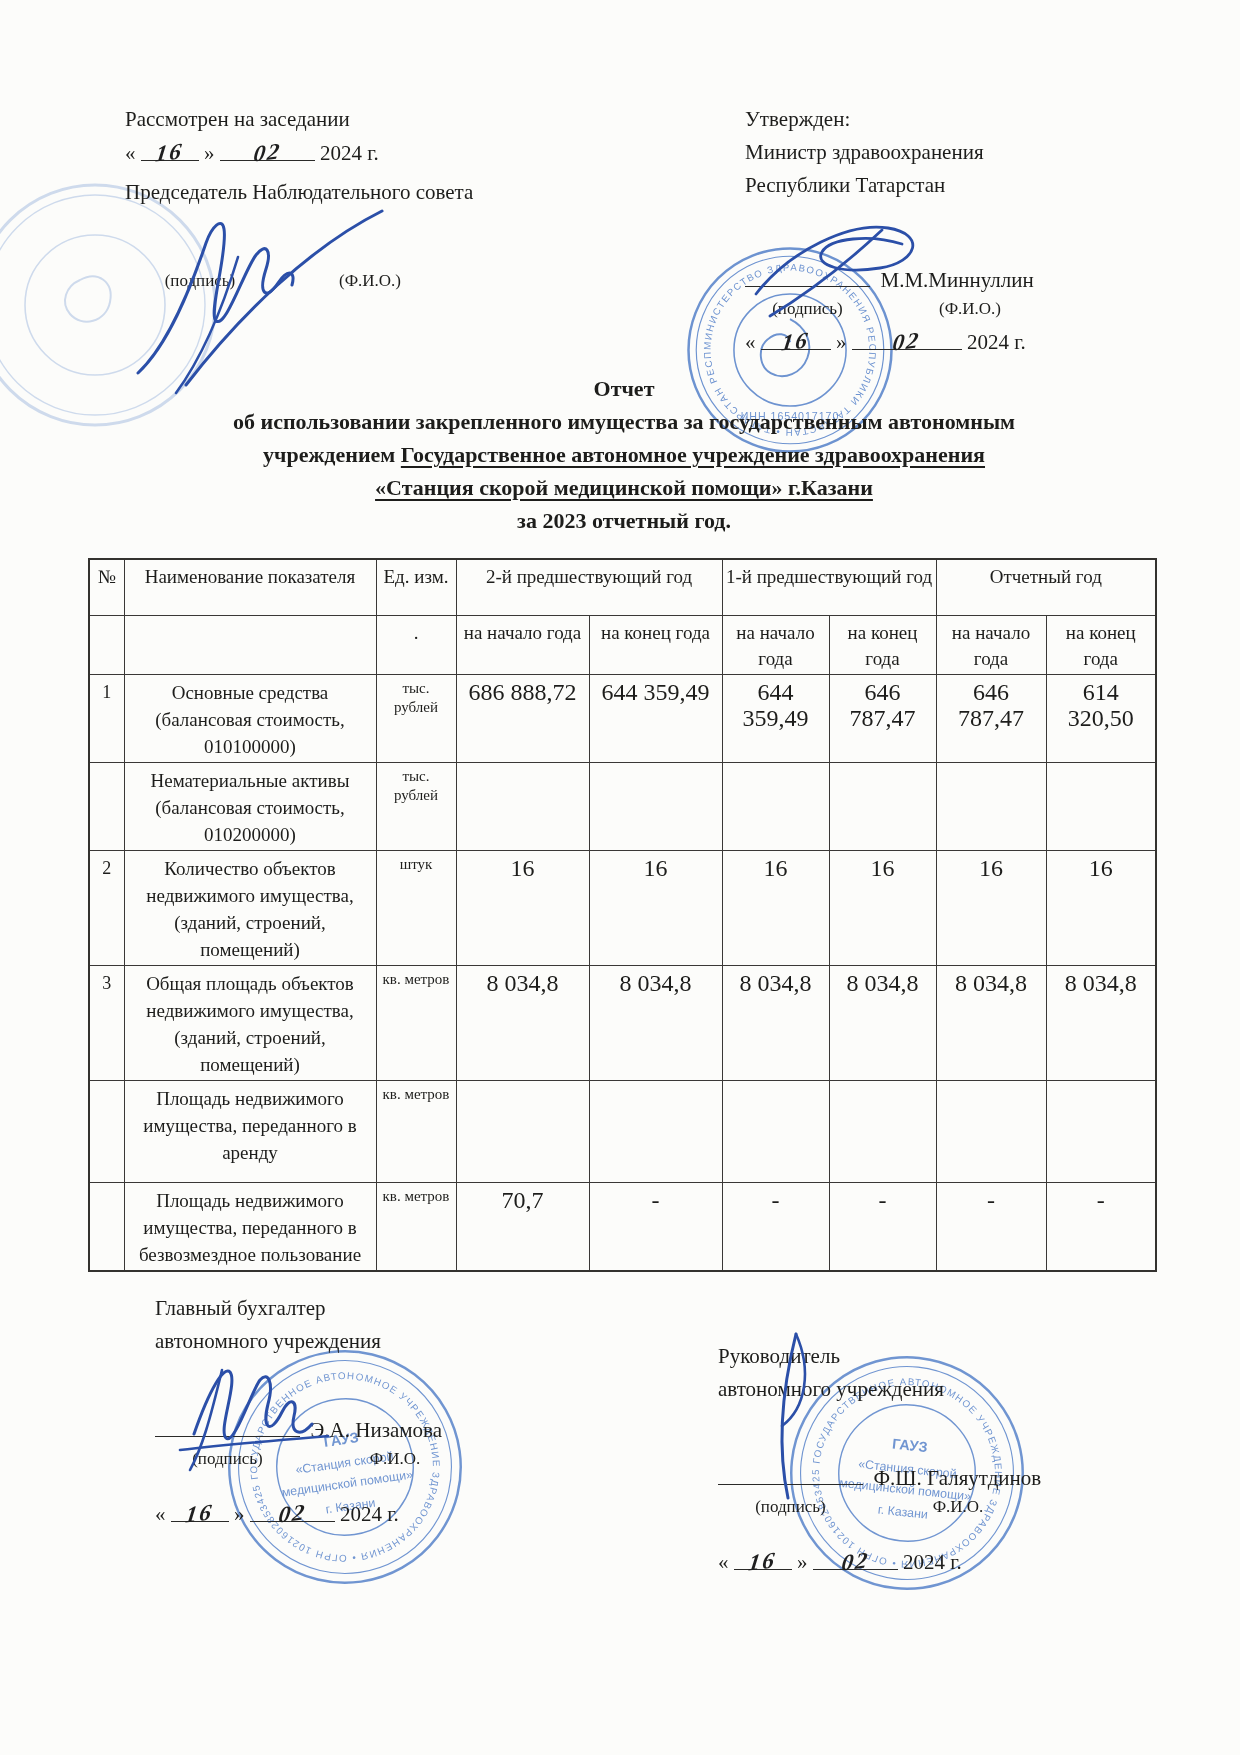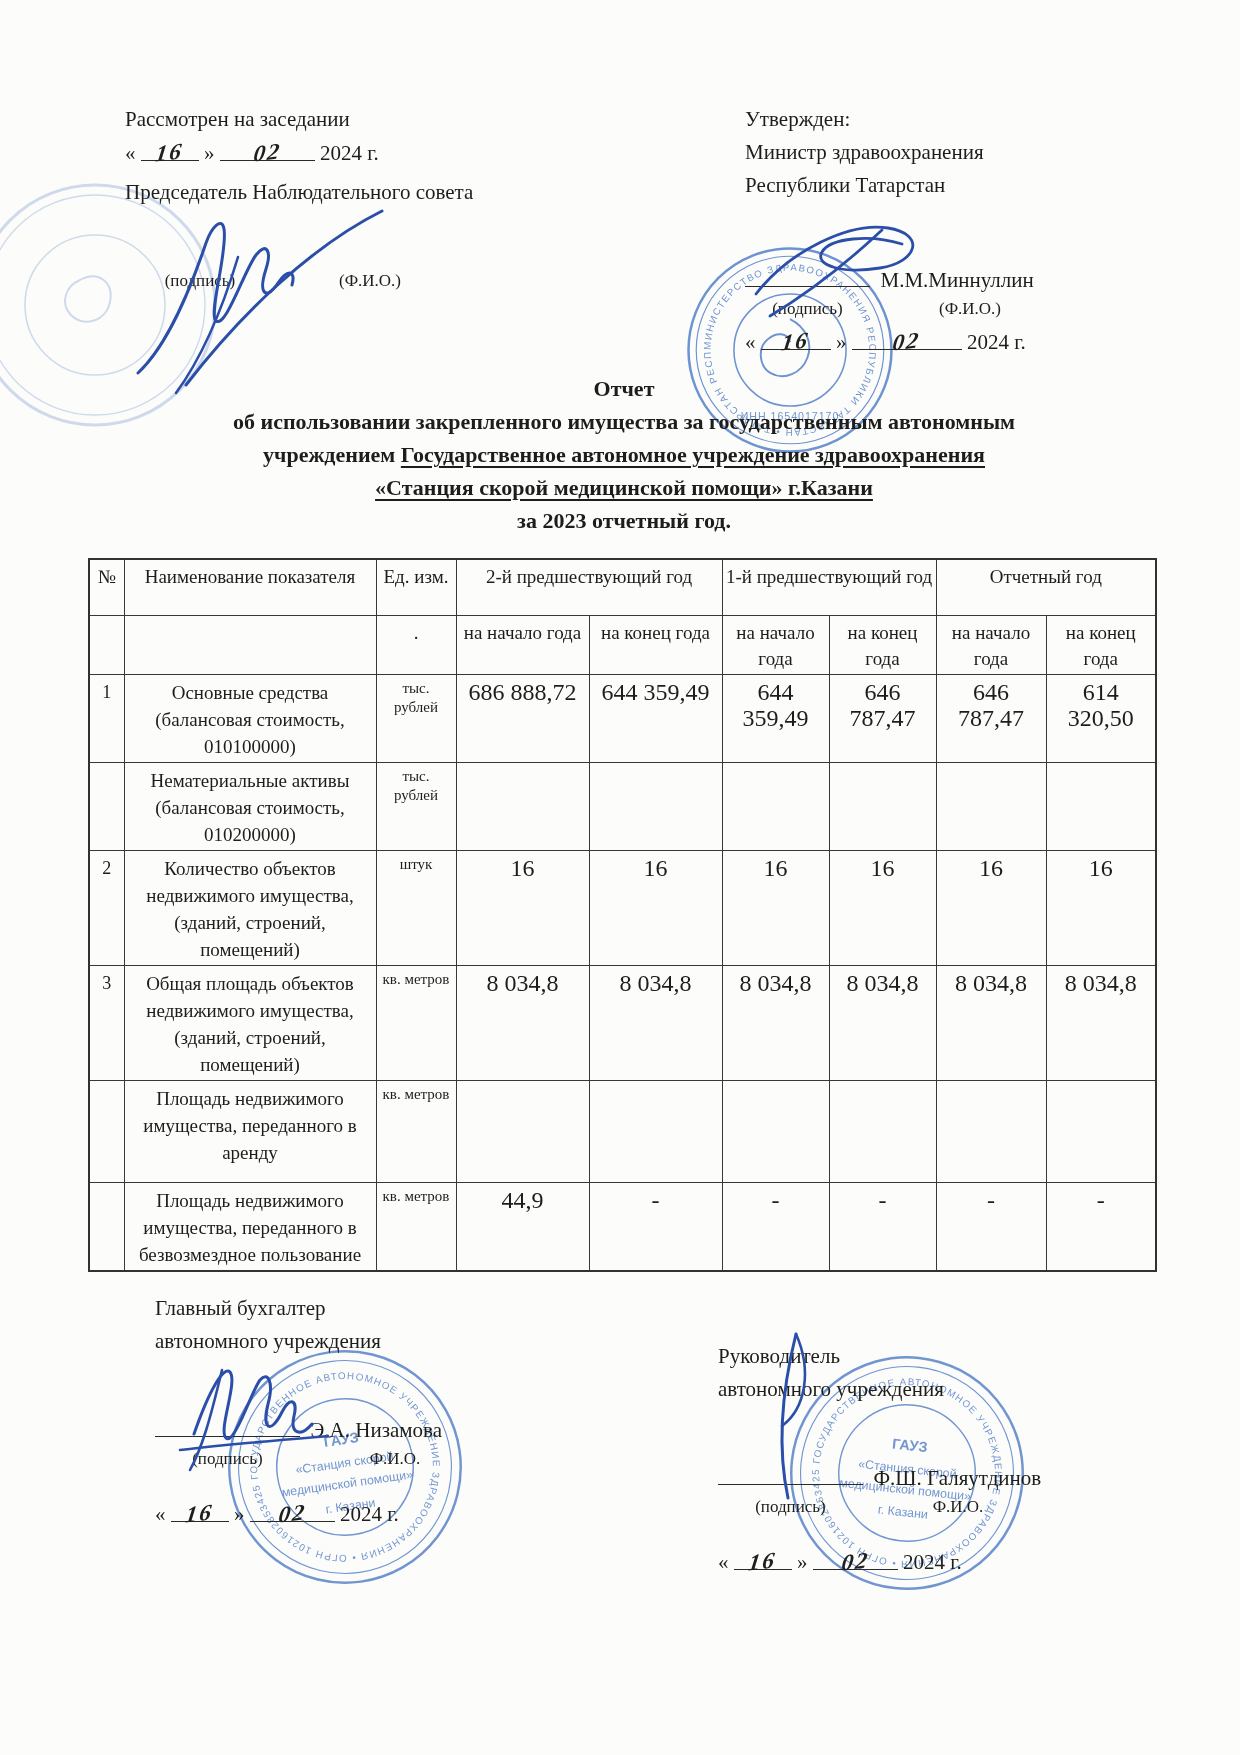--- a/index.html
+++ b/index.html
@@ -209,21 +209,21 @@
             <td class="c-val"></td>
             <td class="c-val"></td>
             <td class="c-val"></td>
             <td class="c-val"></td>
             <td class="c-val"></td>
           </tr>
           <tr>
             <td class="c-num"></td>
             <td class="c-name">Площадь недвижимого имущества, переданного в безвозмездное пользование</td>
             <td class="c-unit">кв. метров</td>
-            <td class="c-val">44,9</td>
+            <td class="c-val">70,7</td>
             <td class="c-val">-</td>
             <td class="c-val">-</td>
             <td class="c-val">-</td>
             <td class="c-val">-</td>
             <td class="c-val">-</td>
           </tr>
         </tbody>
     </table>
   </div>
 

